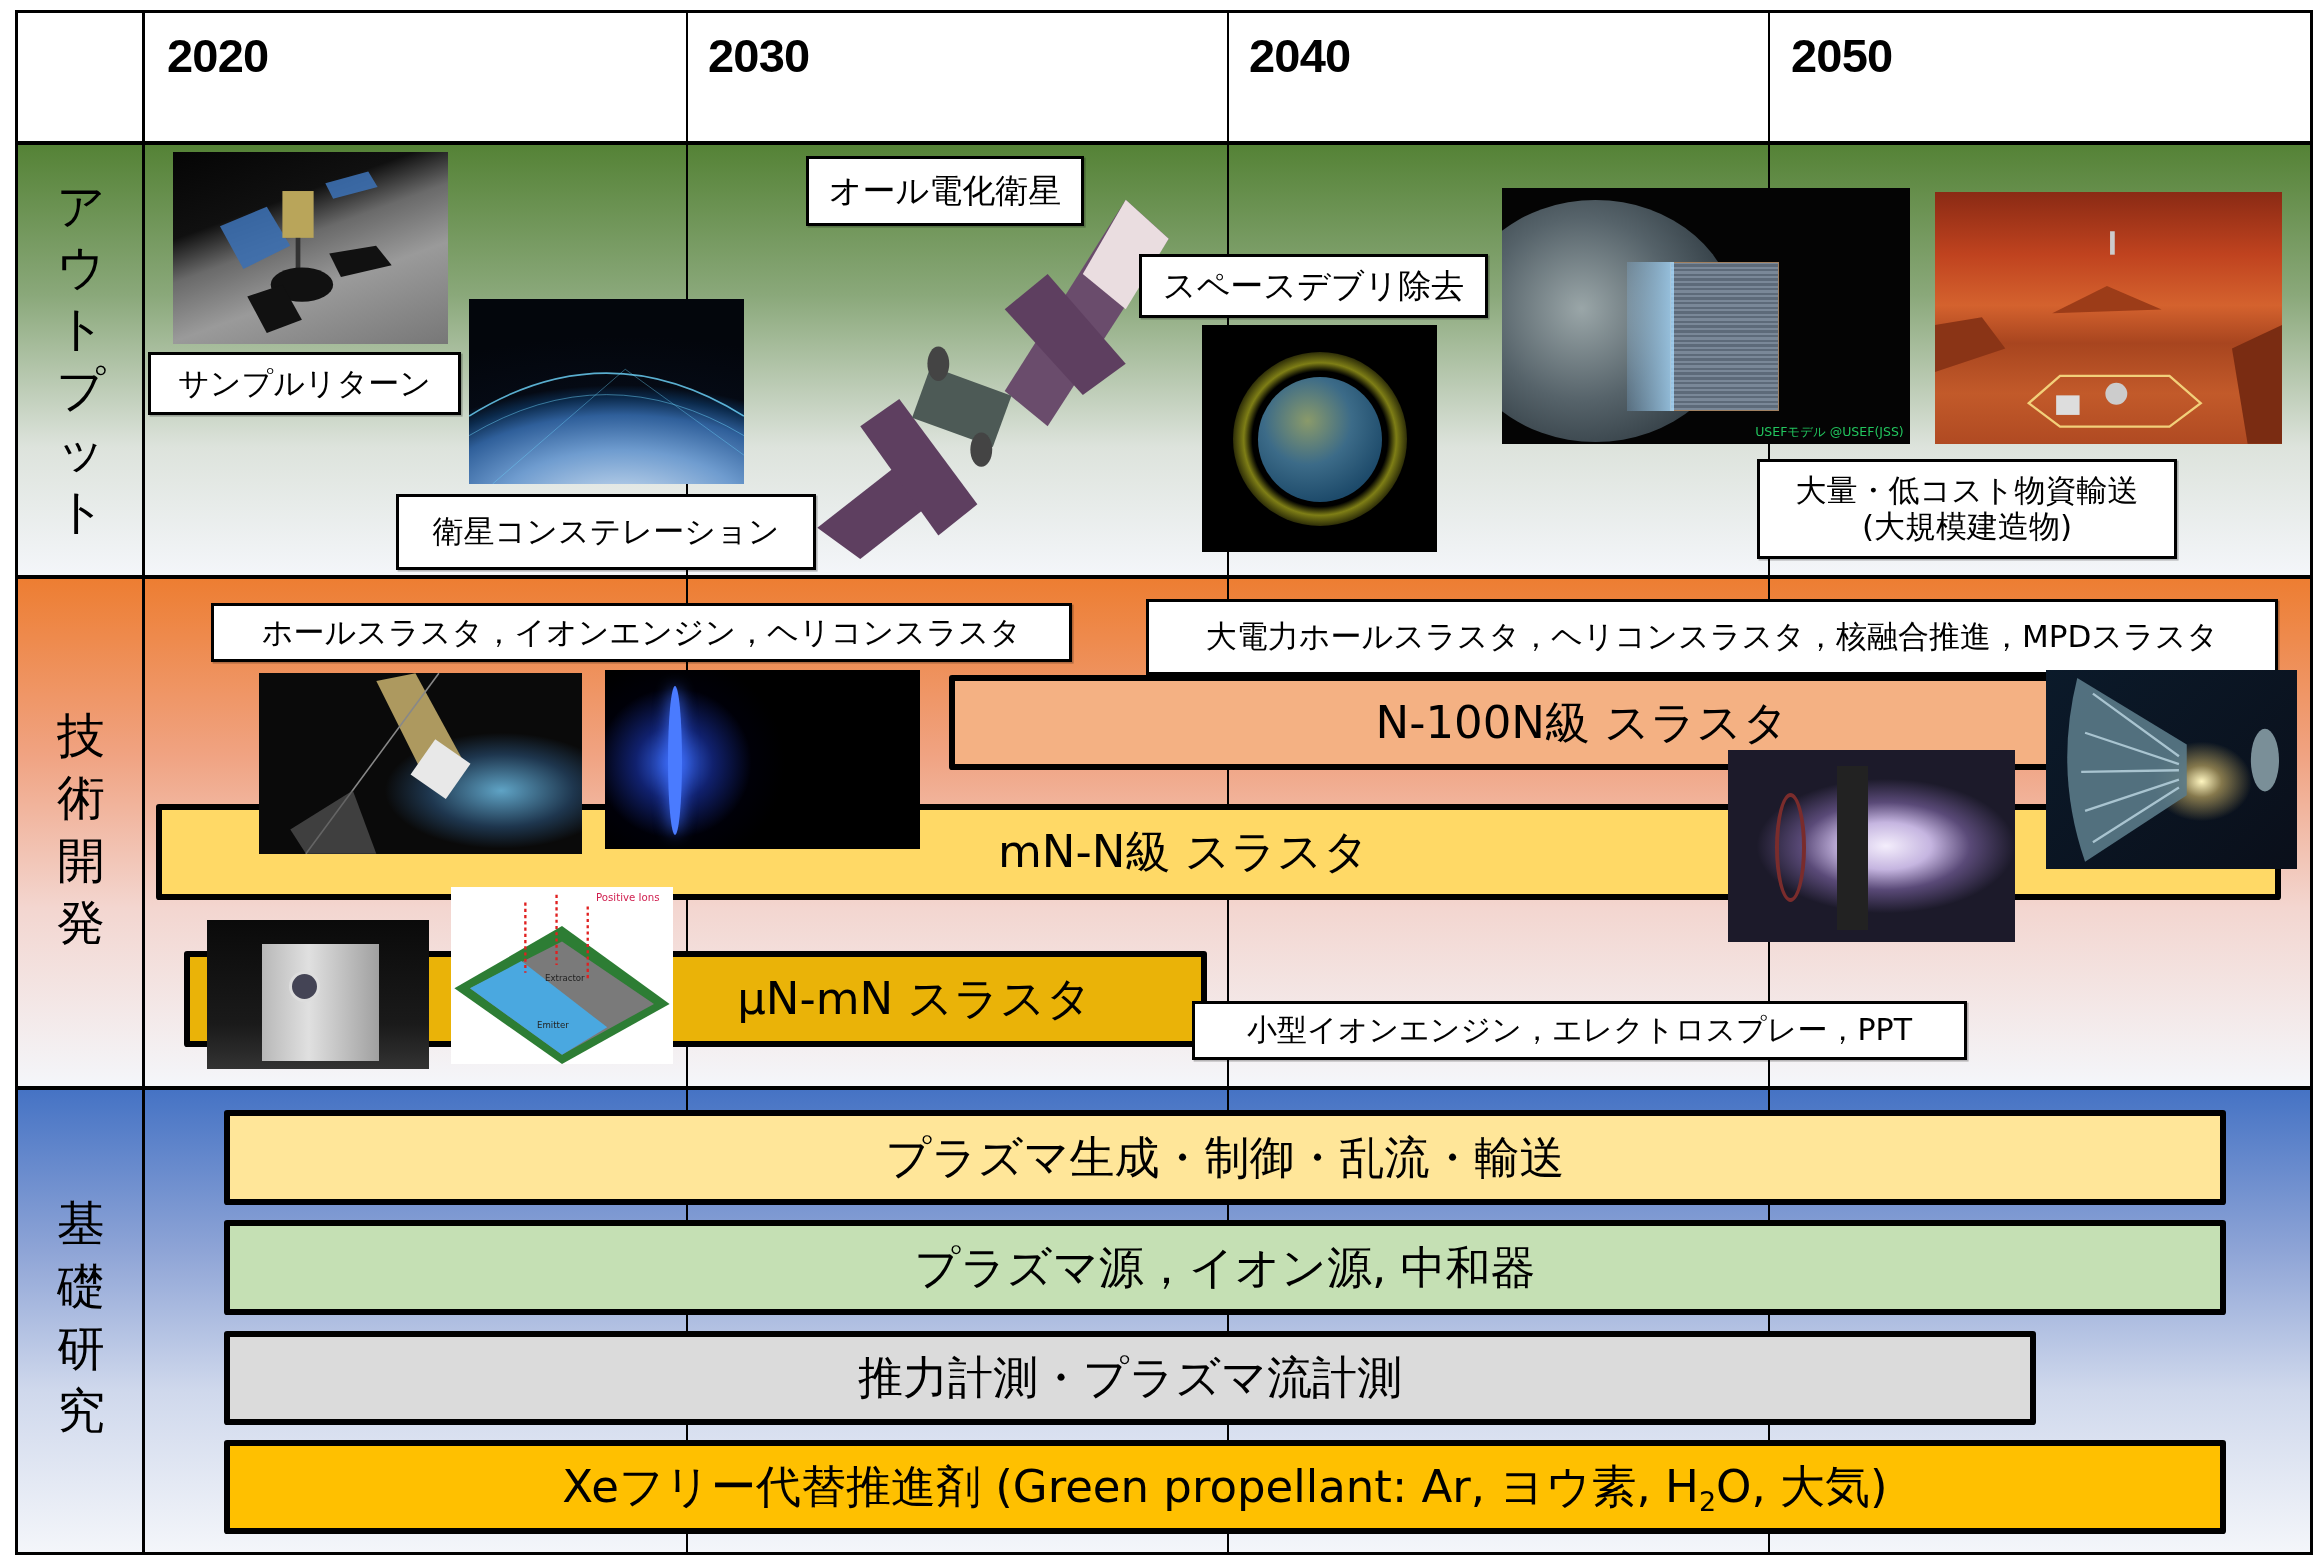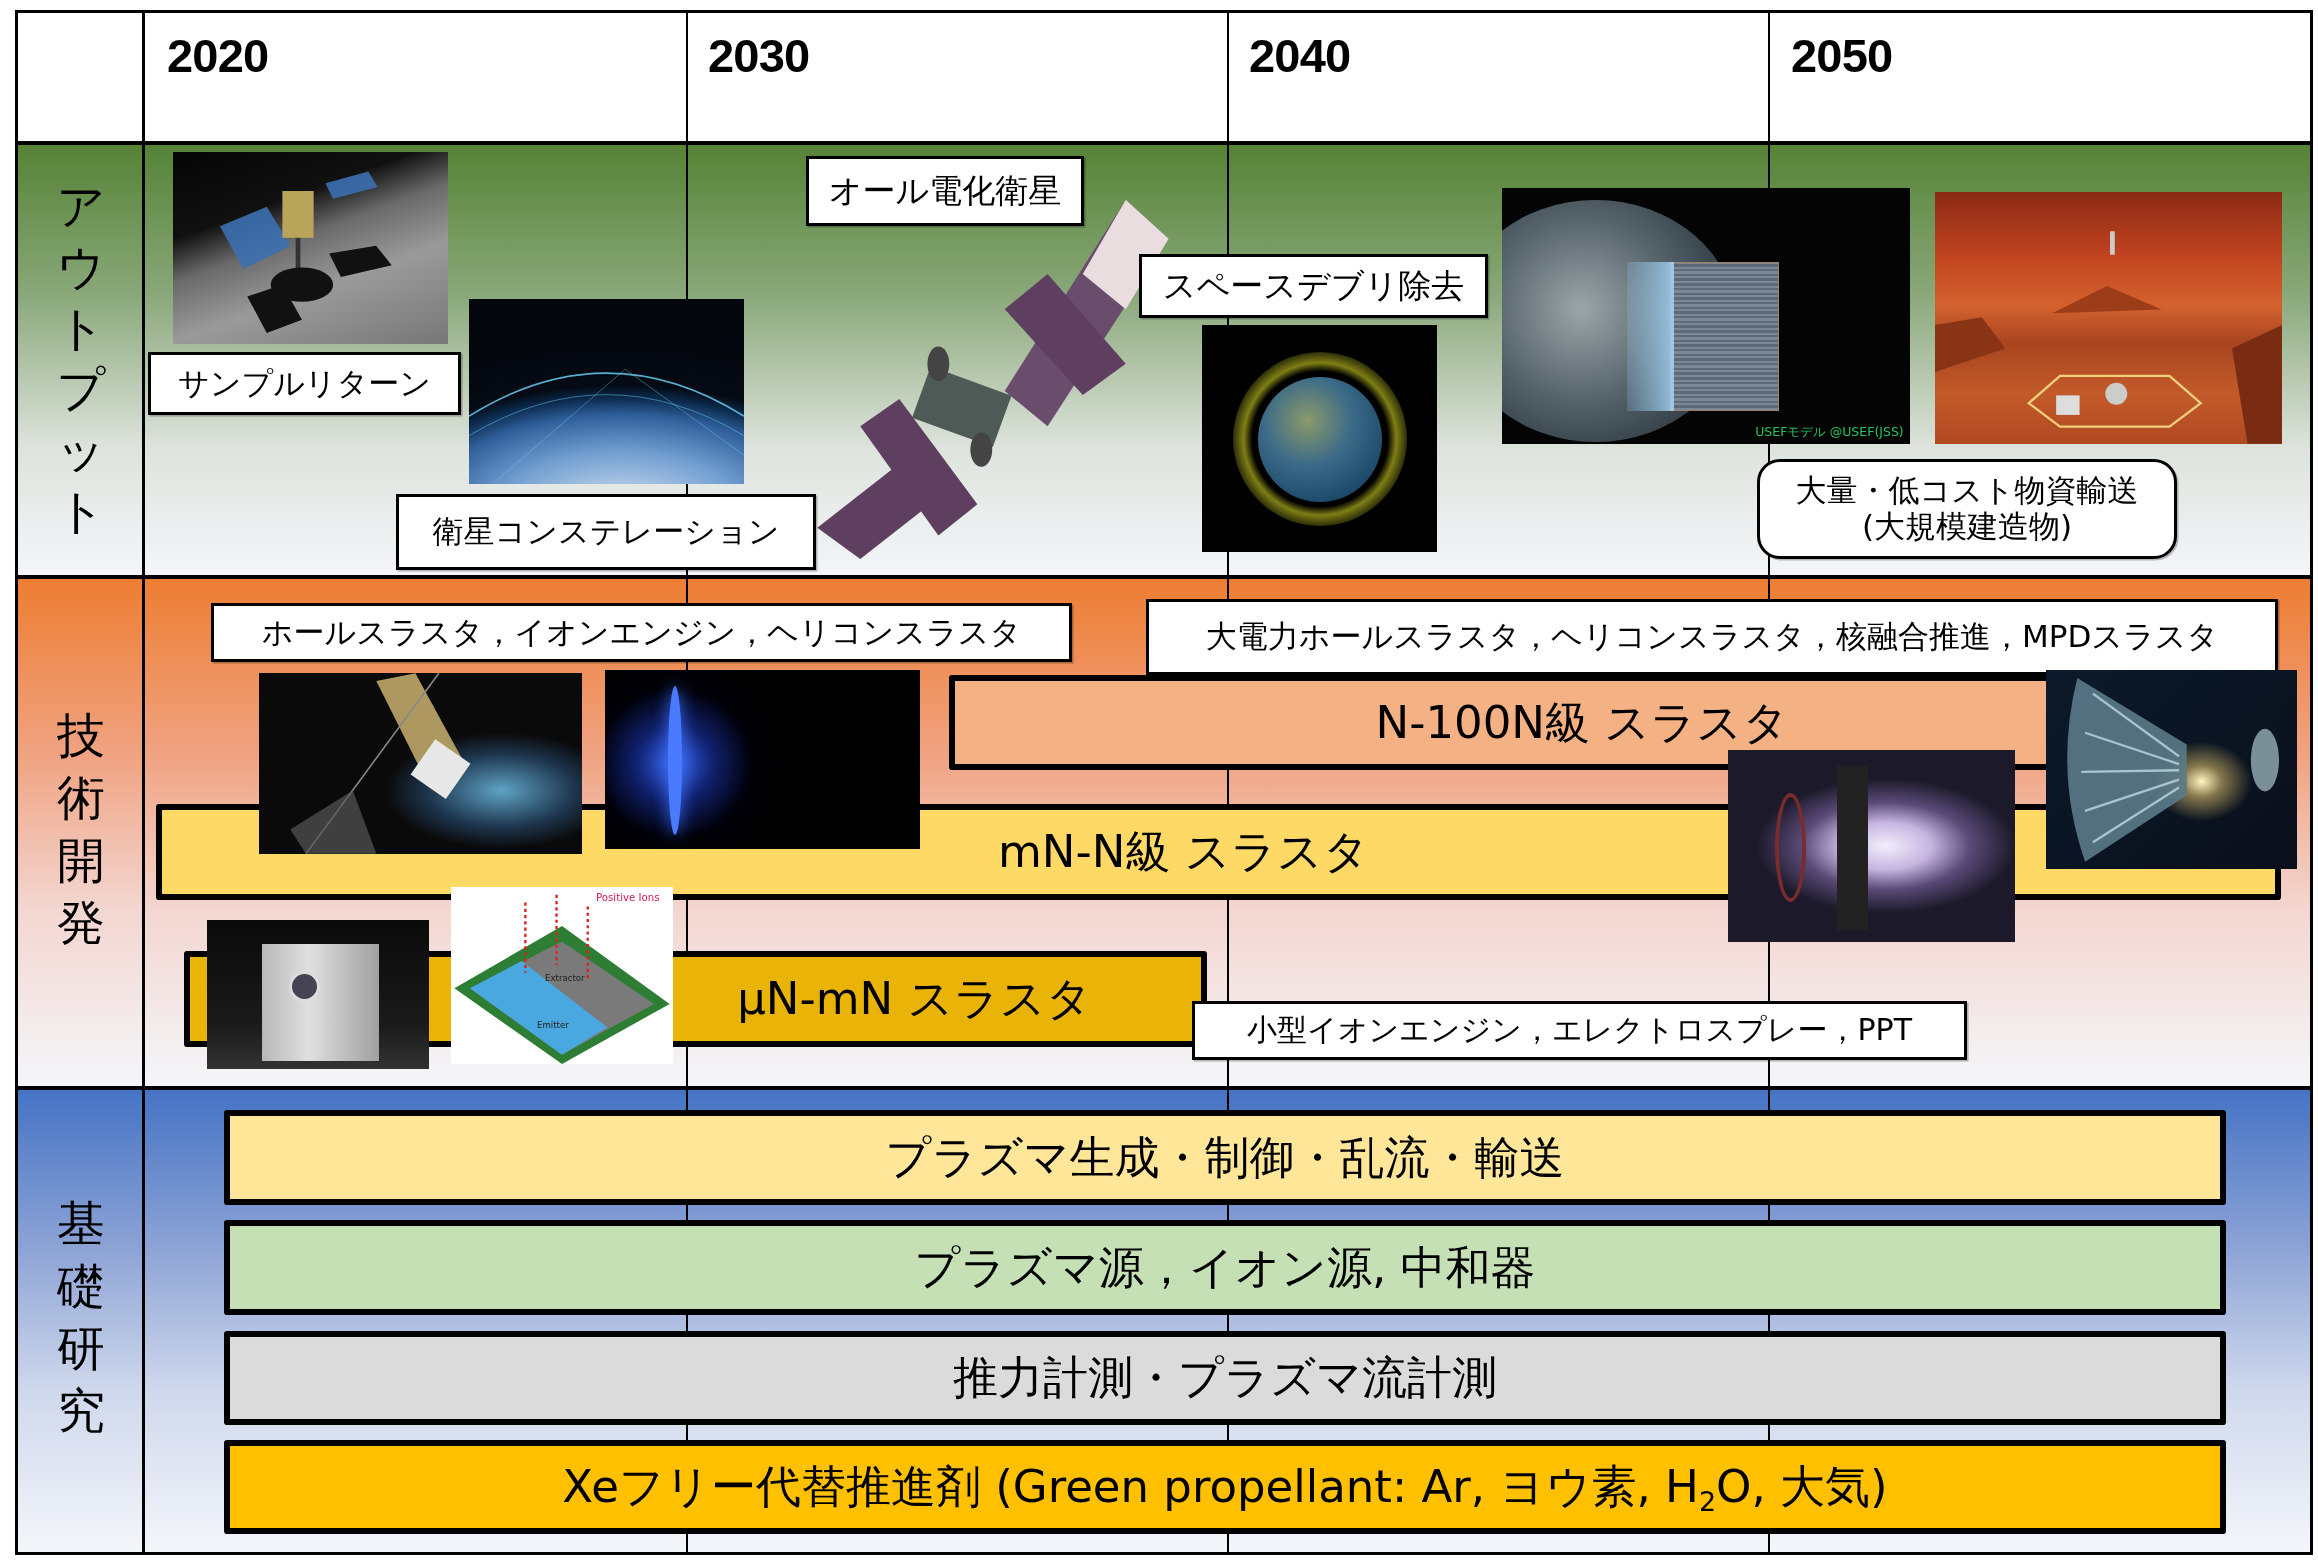--- a/index.html
+++ b/index.html
@@ -127,21 +127,21 @@
   <svg width="347" height="252" viewBox="0 0 444 322">
     <polygon points="0,170 60,160 90,200 0,230" fill="#8a3416"></polygon>
     <polygon points="150,155 220,120 290,150" fill="#9c3c18"></polygon>
     <polygon points="380,200 444,170 444,322 400,322" fill="#7a2c12"></polygon>
     <polygon points="120,270 160,235 300,235 340,270 300,300 160,300" fill="none" stroke="#f2d07a" stroke-width="3"></polygon>
     <rect x="155" y="260" width="30" height="25" fill="#ddd"></rect>
     <circle cx="232" cy="258" r="14" fill="#ccc"></circle>
     <rect x="224" y="50" width="6" height="30" fill="#ccc"></rect>
   </svg>
 </div>
-<div class="abs tag" style="left:1757px;top:459px;width:420px;height:100px;flex-direction:column;font-size:31px;border-radius:23px;">
+<div class="abs tag" style="left:1757px;top:459px;width:420px;height:100px;flex-direction:column;font-size:31px;">
   <span>大量・低コスト物資輸送</span>
   <span>(大規模建造物)</span>
 </div>
 
 <div class="abs tag" style="left:170px;top:603px;width:861px;height:59px;font-size:31px;margin-left:41px;">ホールスラスタ，イオンエンジン，ヘリコンスラスタ</div>
 <div class="abs tag" style="left:1146px;top:599px;width:1132px;height:76px;font-size:31px;">大電力ホールスラスタ，ヘリコンスラスタ，核融合推進，MPDスラスタ</div>
 
 <div class="abs bar" style="left:949px;top:675px;width:1313px;height:95px;background:#f4b183;">
   <span style="margin-left:-47px;">N-100N級 スラスタ</span>
 </div>
@@ -197,17 +197,17 @@
     <line x1="175" y1="25" x2="175" y2="120" stroke="#e02020" stroke-width="3" stroke-dasharray="4,4"></line>
   </svg>
   <div class="abs" style="left:145px;top:4.7px;font-size:10.2px;color:#d02050;">Positive Ions</div>
   <div class="abs" style="left:94px;top:86px;font-size:8.6px;color:#222;">Extractor</div>
   <div class="abs" style="left:86px;top:133px;font-size:8.6px;color:#222;">Emitter</div>
 </div>
 <div class="abs tag" style="left:1192px;top:1001px;width:775px;height:59px;font-size:30px;">小型イオンエンジン，エレクトロスプレー，PPT</div>
 
 <div class="abs bar" style="left:224px;top:1110px;width:2002px;height:95px;background:#ffe699;">プラズマ生成・制御・乱流・輸送</div>
 <div class="abs bar" style="left:224px;top:1220px;width:2002px;height:95px;background:#c5e0b4;">プラズマ源，イオン源, 中和器</div>
-<div class="abs bar" style="left:224px;top:1331px;width:2002px;height:94px;background:#dbdbdb;">推力計測・プラズマ流計測</div>
+<div class="abs bar" style="left:224px;top:1331px;width:1812px;height:94px;background:#dbdbdb;">推力計測・プラズマ流計測</div>
 <div class="abs bar" style="left:224px;top:1440px;width:2002px;height:94px;background:#ffc000;">
   <span><span>Xeフリー代替推進剤 (Green propellant: Ar, ヨウ素, H</span><sub>2</sub><span>O, 大気)</span></span>
 </div>
 
 
 </body></html>

